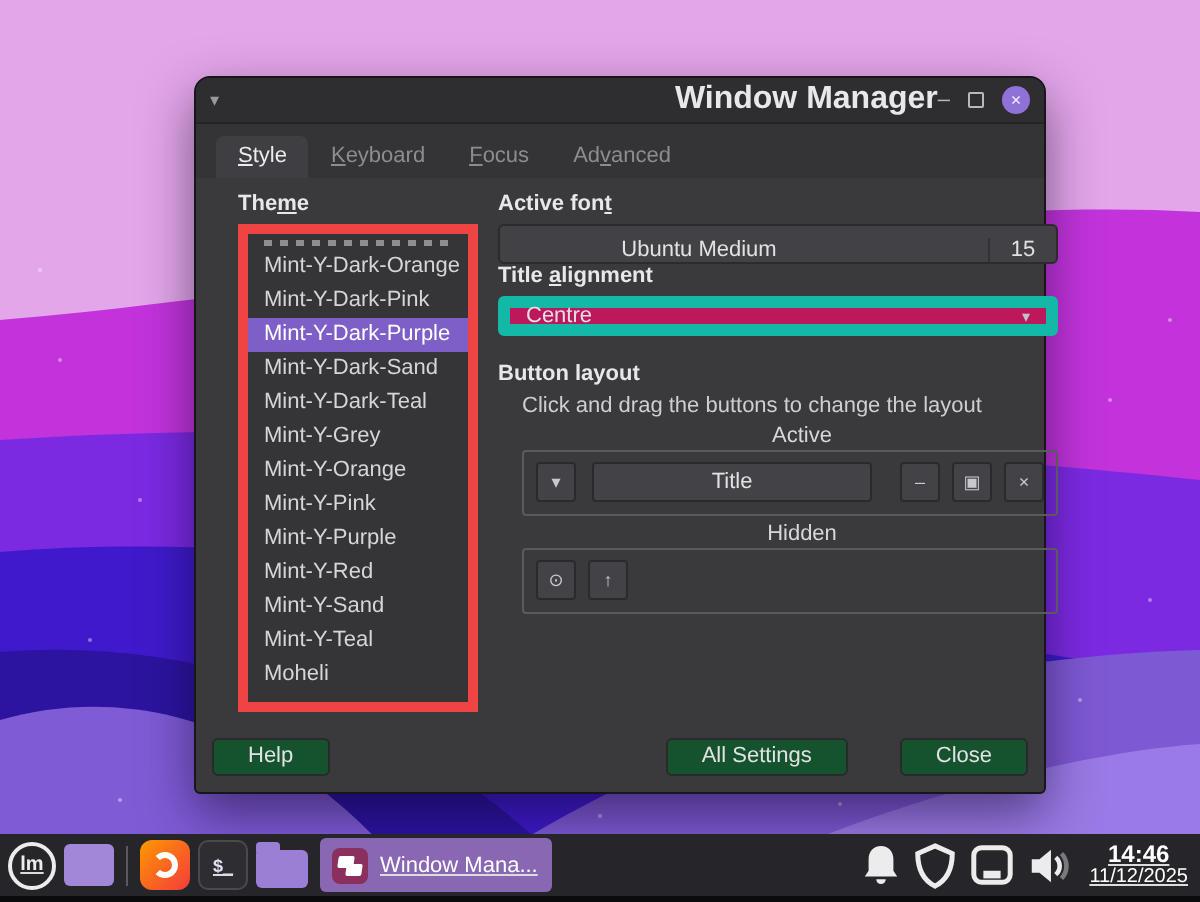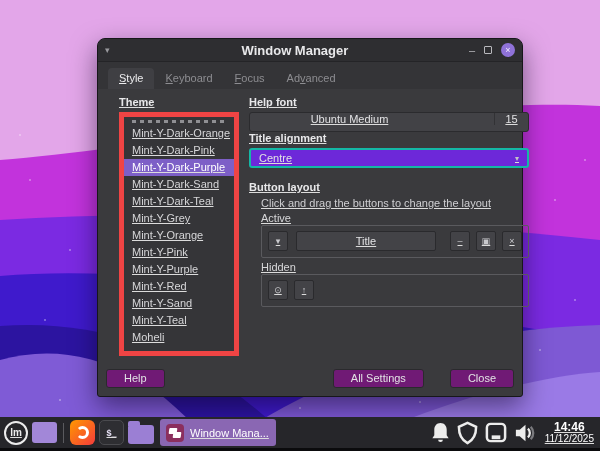--- a/index.html
+++ b/index.html
@@ -13,77 +13,77 @@
   .window {
     position:absolute; left:97px; top:38px; width:426px; height:359px;
     background:#3a3a3d; border:1px solid #17171a; border-radius:8px 8px 3px 3px;
     box-shadow:0 10px 26px rgba(10,0,30,.5); display:flex; flex-direction:column;
   }
   .titlebar {
     height:23px; background:#2e2e31; border-radius:7px 7px 0 0; flex:0 0 auto;
     display:flex; align-items:center; padding:0 7px; border-bottom:1px solid #242427;
   }
   .tb-menu { color:#9a9a9e; font-size:9px; width:16px; cursor:default; }
-  .tb-title { flex:1; text-align:center; color:#e8e8ea; font-weight:bold; font-size:13px; }
+  .tb-title { flex:1; text-align:right; color:#e8e8ea; font-weight:bold; font-size:16px; }
   .tb-controls { display:flex; align-items:center; gap:9px; }
   .tb-min { color:#b9b9bd; font-size:11px; line-height:8px; }
   .tb-max { width:8px; height:8px; border:1.5px solid #b9b9bd; border-radius:1px; display:inline-block; }
   .tb-close {
     width:14px; height:14px; border-radius:50%; background:#8f72d8; color:#f2ecff;
     font-size:9px; line-height:14px; text-align:center; display:inline-block;
   }
 
   
   .tabstrip { display:flex; align-items:flex-end; padding:5px 26px 0 10px; height:27px; background:#343437; flex:0 0 auto; }
   .tab { padding:4px 11px 5px 11px; color:#8d8d91; border-radius:4px 4px 0 0; }
   .tab .mn { text-decoration:underline; }
   .tab.active { background:#3f3f43; color:#ececee; }
 
   
-  .content { flex:1; display:flex; padding:5px 18px 0 21px; gap:10px;text-decoration:underline; }
+  .content { flex:1; display:flex; padding:5px 18px 0 21px; gap:10px; }
   .seclabel { font-weight:bold; color:#e8e8ea; margin:2px 0 4px 0; }
   .seclabel .mn { text-decoration:underline; }
 
   .leftcol { width:120px; flex:0 0 auto; }
   .theme-list { border:5px solid #ef4444; background:#353538; height:244px; padding-top:3px; overflow:hidden; }
   .clip-row { height:3px; margin:0 10px 2px 8px;
     background:repeating-linear-gradient(90deg,#8f8f93 0 4px, transparent 4px 8px); }
   .theme-item { height:17px; line-height:17px; padding-left:8px; color:#d6d6d8; white-space:nowrap; }
   .theme-item.sel { background:#7d5fc7; color:#ffffff; }
 
   .rightcol { flex:1; }
   .fontbtn {
-    display:flex; align-items:flex-start; height:20px; background:#424246; border:1px solid #2b2b2e;
+    display:flex; align-items:flex-end; height:20px; background:#424246; border:1px solid #2b2b2e;
     border-radius:3px; margin:2px 0 0 0;gap:45px;
   }
   .fontbtn .fname { flex:1; text-align:center; color:#e2e2e4; }
   .fontbtn .fsize { width:34px; text-align:center; border-left:1px solid #323235; color:#e2e2e4; }
   .combo {
-    display:flex; align-items:center; height:20px; background:#6d28d9; border:2px solid #14b8a6;
+    display:flex; align-items:center; height:20px; background:#be185d; border:6px solid #14b8a6;
     border-radius:3px; margin-top:4px; padding:0 8px;
   }
   .combo .cval { flex:1; color:#e2e2e4; }
   .combo .carrow { color:#c3c3c7; font-size:8px; }
   .mt12 { margin-top:0; } .mt13 { margin-top:13px; }
   .hint { color:#cfcfd2; margin:1px 0 3px 12px; }
   .sub { margin-left:12px; }
   .frame { border:1px solid #5a5a5e; border-radius:2px; padding:5px 6px 6px 6px; }
-  .framelabel { color:#d8d8da; margin:3px 0 1px 0; }
+  .framelabel { color:#d8d8da; margin:3px 0 1px 12px;text-align:center; }
   .btnrow { display:flex; align-items:center; gap:6px; }
   .wmbtn {
     height:20px; min-width:20px; background:#434347; border:1px solid #2a2a2d; border-radius:2px;
     color:#c9c9cd; font-size:9px; display:flex; align-items:center; justify-content:center;
   }
   .wmbtn.title-btn { width:140px; font-size:11px; color:#e2e2e4; margin-right:8px; }
   .wmbtn.menu-btn { margin-right:2px; }
 
   
   .footer { flex:0 0 auto; height:30px; display:flex; align-items:center; padding:0 8px 6px 8px; }
   .fbtn {
-    height:19px; padding:0 17px; background:#701a75; border:1px solid #2a2a2d; border-radius:3px;
+    height:19px; padding:0 17px; background:#14532d; border:1px solid #2a2a2d; border-radius:3px;
     color:#e2e2e4; display:flex; align-items:center;
   }
   .fspacer { flex:1; }
   .fright { display:flex; gap:26px; }
 
   
   .taskbar {
     position:absolute; left:0; bottom:0; width:600px; height:34px; background:#26262a;
     border-bottom:3px solid #0b0b0d; display:flex; align-items:center; padding:0 4px; gap:4px;text-decoration:underline;
   }
@@ -187,21 +187,21 @@
           <div class="theme-item">Mint-Y-Purple</div>
           <div class="theme-item">Mint-Y-Red</div>
           <div class="theme-item">Mint-Y-Sand</div>
           <div class="theme-item">Mint-Y-Teal</div>
           <div class="theme-item">Moheli</div>
         </div>
       </div>
 
       <div class="rightcol">
         <div class="seclabel">
-          <span>Help fon</span><span class="mn">t</span><span></span>
+          <span>Active fon</span><span class="mn">t</span><span></span>
         </div>
         <div class="fontbtn">
           <span class="fname">Ubuntu Medium</span>
           <span class="fsize">15</span>
         </div>
 
         <div class="seclabel mt12">
           <span>Title </span><span class="mn">a</span><span>lignment</span>
         </div>
         <div class="combo">

